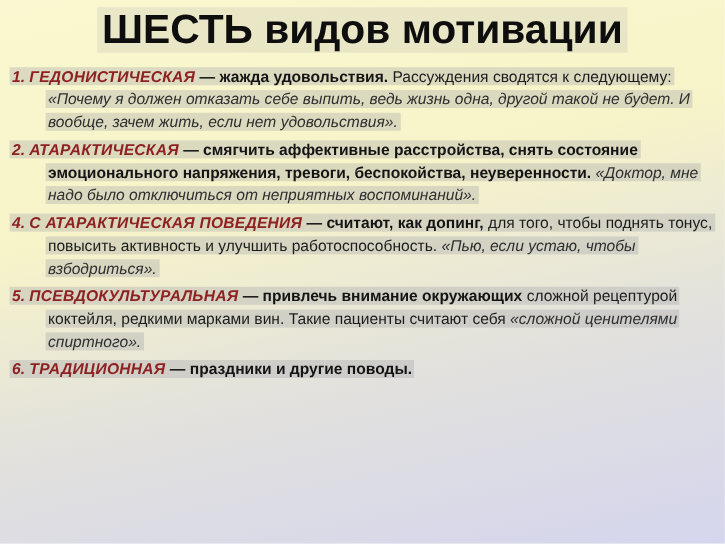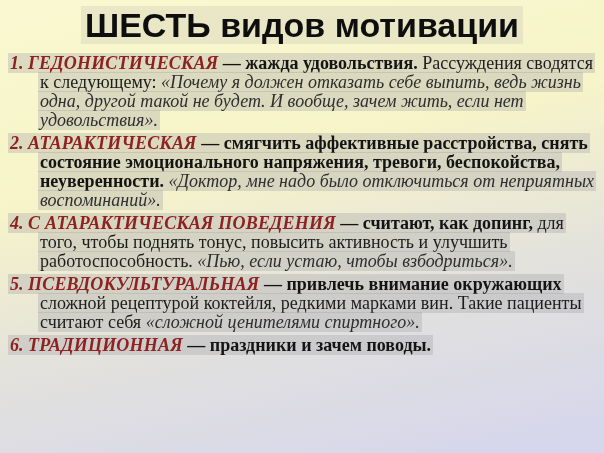--- a/index.html
+++ b/index.html
@@ -34,27 +34,26 @@
   .title .wash-light {
     background: rgba(160,160,165,0.18);
     padding: 0 4px;
     -webkit-box-decoration-break: clone;
     box-decoration-break: clone;
   }
   .items {
     margin-top: 10px;
   }
   .item {
-    font-size: 18px;
+    font-size: 13px;
     line-height: 19px;
     color: #161616;
     padding-left: 30px;
     text-indent: -30px;
     margin-bottom: 4px;
-    font-family: Liberation Serif, serif;
   }
   .wash {
     background: rgba(158,158,164,0.32);
     padding: 0 2px;
     -webkit-box-decoration-break: clone;
     box-decoration-break: clone;
   }
   .num {
     color: #8E2121;
     font-weight: bold;
@@ -100,17 +99,17 @@
 
     <div class="item">
       <span class="wash"><span class="num">4.</span> <span class="term">С АТАРАКТИЧЕСКАЯ ПОВЕДЕНИЯ</span> <span class="bold">— считают, как допинг,</span> <span class="regular">для того, чтобы поднять тонус, повысить активность и улучшить работоспособность.</span> <span class="quote">«Пью, если устаю, чтобы взбодриться».</span></span>
     </div>
 
     <div class="item">
       <span class="wash"><span class="num">5.</span> <span class="term">ПСЕВДОКУЛЬТУРАЛЬНАЯ</span> <span class="bold">— привлечь внимание окружающих</span> <span class="regular">сложной рецептурой коктейля, редкими марками вин. Такие пациенты считают себя</span> <span class="quote">«сложной ценителями спиртного».</span></span>
     </div>
 
     <div class="item">
-      <span class="wash"><span class="num">6.</span> <span class="term">ТРАДИЦИОННАЯ</span> <span class="bold">— праздники и зачем поводы.</span> <span class="regular"></span> <span class="quote"></span></span>
+      <span class="wash"><span class="num">6.</span> <span class="term">ТРАДИЦИОННАЯ</span> <span class="bold">— праздники и другие поводы.</span> <span class="regular"></span> <span class="quote"></span></span>
     </div>
 
   </div>
 </div>
 
 </body></html>

